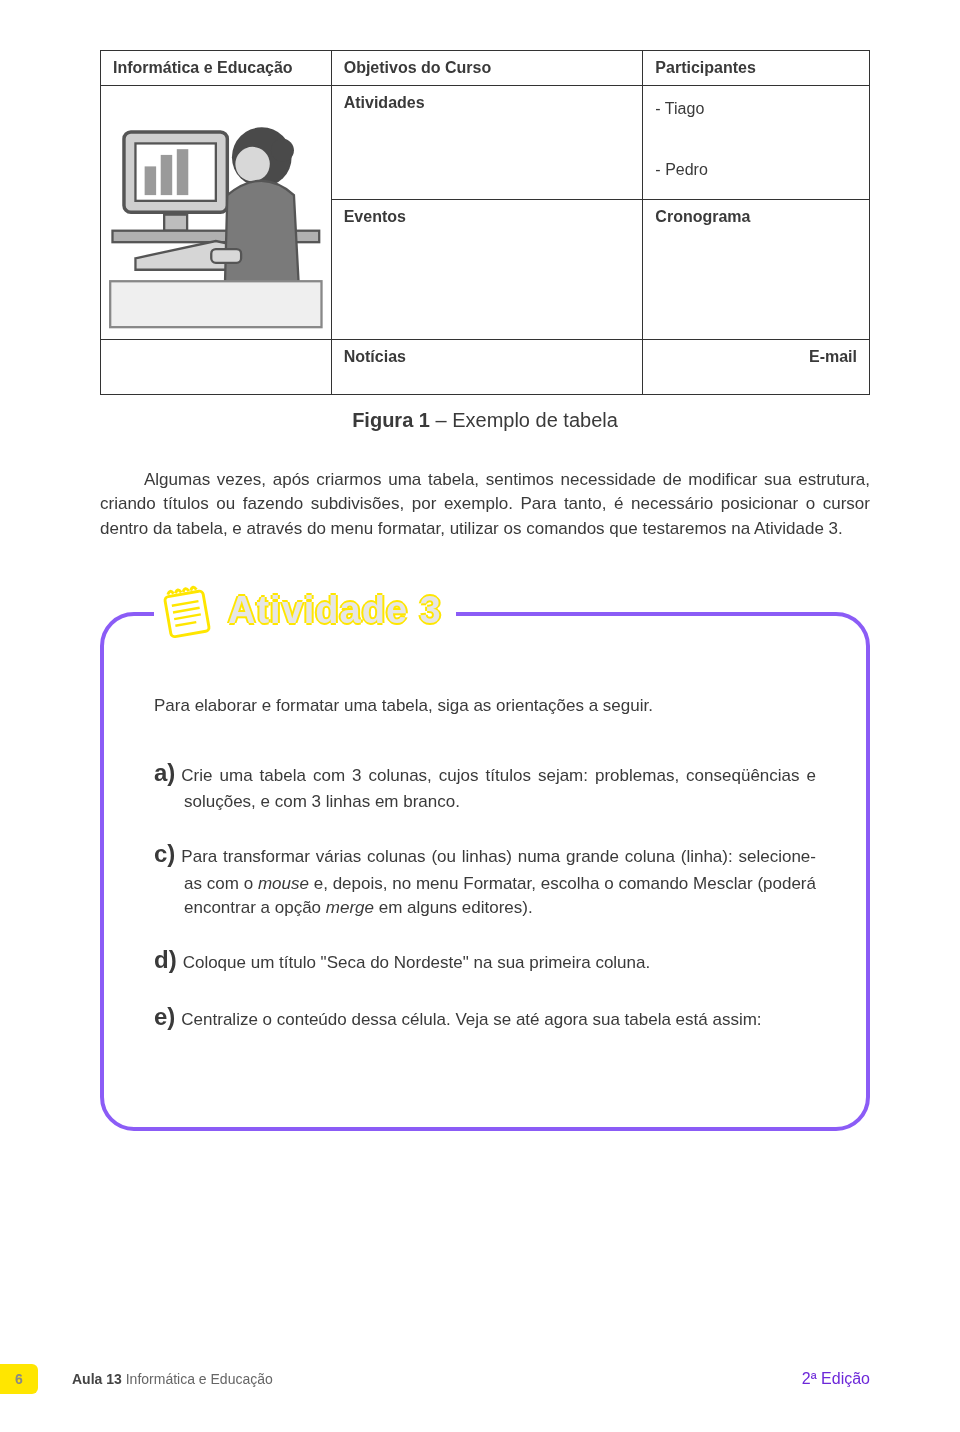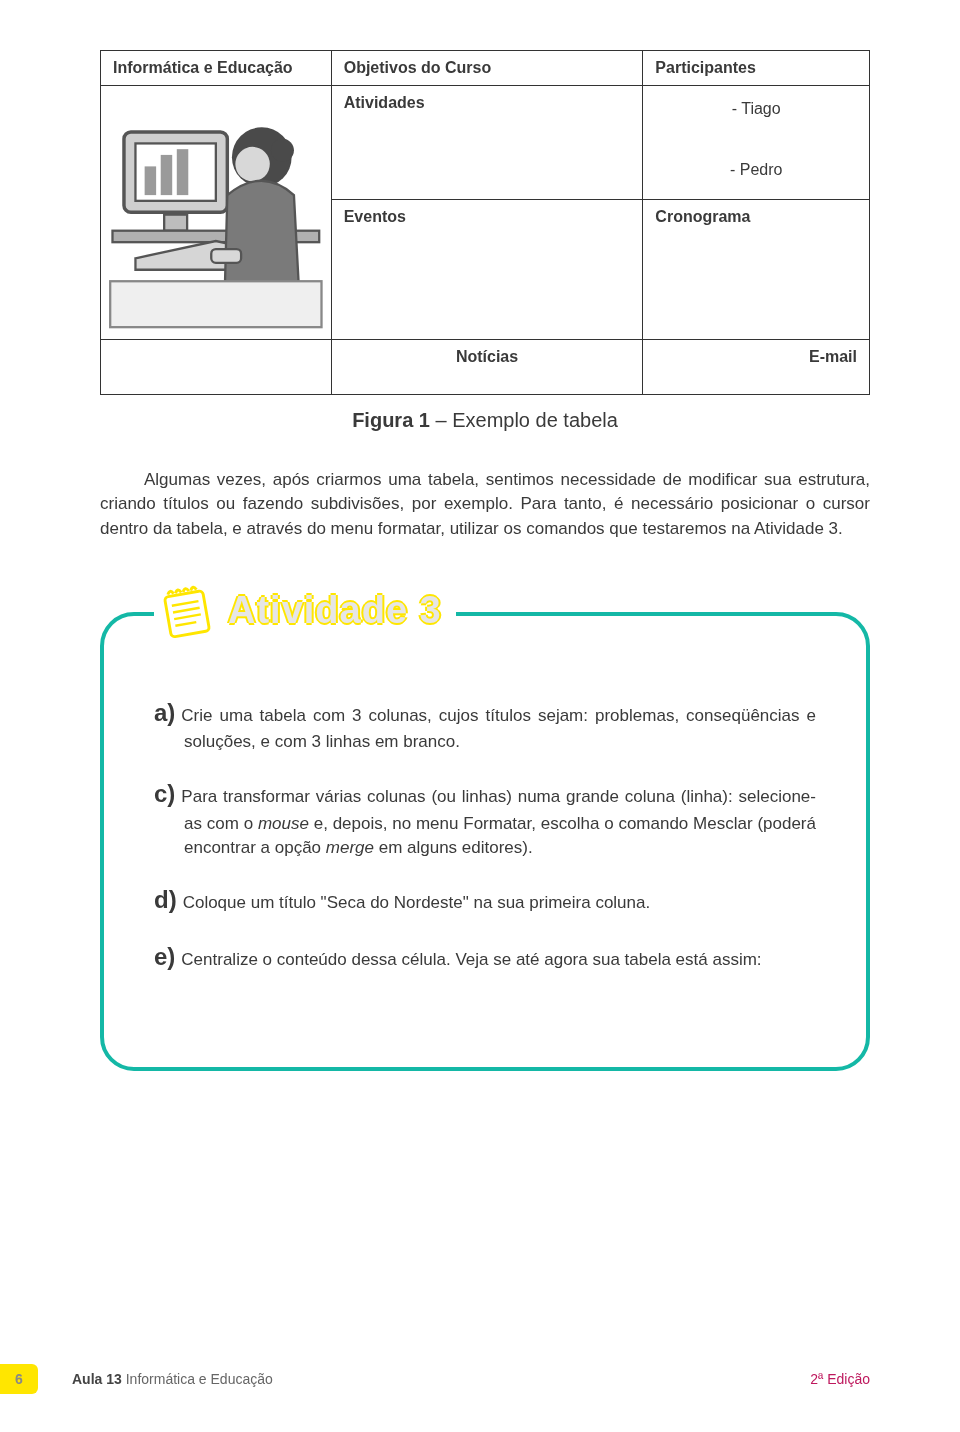--- a/index.html
+++ b/index.html
@@ -5,34 +5,34 @@
   * { box-sizing: border-box; margin: 0; padding: 0; }
   html, body { width: 960px; height: 1432px; background: #fff; font-family: Arial, Helvetica, sans-serif; color: #3a3a3a; }
   .page { width: 960px; height: 1432px; position: relative; padding: 50px 90px 48px 100px; }
 
   
   .main-table { border-collapse: collapse; width: 100%; }
   .main-table td { border: 1px solid #333; vertical-align: top; font-size: 16px; }
   .cell-header { font-weight: bold; padding: 8px 12px; }
   .cell-pad { padding: 8px 12px; }
   .illus-cell { width: 30%; padding: 0; }
-  .participants-list { line-height: 1.9; text-align: center; }
+  .participants-list { line-height: 1.9; }
   .img-row td { height: 140px; }
   .bottom-row td { height: 55px; }
 
   .caption { text-align: center; font-size: 20px; margin-top: 14px; }
   .caption b { font-weight: bold; }
 
   
   .body-para { font-size: 17px; line-height: 1.45; text-align: justify; margin-top: 36px; text-indent: 44px; }
 
   
   .activity-wrap { position: relative; margin-top: 70px; }
   .activity-box {
-    border: 4px solid #14b8a6;
+    border: 4px solid #8b5cf6;
     border-radius: 34px;
     padding: 80px 50px 70px 50px;
     position: relative;
     background: #fff;
   }
   .activity-title {
     position: absolute;
     top: -34px;
     left: 50px;
     background: #fff;
@@ -57,21 +57,21 @@
 
   
   .footer { position: absolute; left: 0; bottom: 38px; width: 100%; padding: 0 90px 0 0; display: flex; align-items: center; }
   .page-num {
     background: #ffe600; width: 38px; height: 30px; border-radius: 0 6px 6px 0;
     display: flex; align-items: center; justify-content: center;
     font-size: 14px; font-weight: bold; color: #888; margin-right: 22px;
   }
   .footer-left { font-size: 14px; color: #666; }
   .footer-left b { font-weight: bold; color: #444; margin-left: 12px; }
-  .footer-right { font-size: 14px; color: #be185d; margin-left: auto; }
+  .footer-right { font-size: 16px; color: #6d28d9; margin-left: auto; }
 
   .illus-svg { width: 100%; height: 100%; display: block; }
 </style>
 </head>
 <body>
 
 <div class="page">
 
   <table class="main-table">
     <tbody>
@@ -106,21 +106,21 @@
         <br>
         <div>- Pedro</div>
       </td>
     </tr>
     <tr class="img-row">
       <td class="cell-header" style="vertical-align:top;">Eventos</td>
       <td class="cell-header" style="vertical-align:top;">Cronograma</td>
     </tr>
     <tr class="bottom-row">
       <td></td>
-      <td class="cell-header" style="text-align:center;">Notícias</td>
+      <td class="cell-header" style="text-align:left;">Notícias</td>
       <td class="cell-header" style="text-align:right;">E-mail</td>
     </tr>
   </tbody>
     </table>
 
   <p class="caption">
     <b>Figura 1</b><span> – Exemplo de tabela</span>
   </p>
 
   <p class="body-para">Algumas vezes, após criarmos uma tabela, sentimos necessidade de modificar sua estrutura, criando títulos ou fazendo subdivisões,  por exemplo. Para tanto, é necessário posicionar o cursor dentro da tabela, e através do menu formatar, utilizar os comandos que testaremos na Atividade 3.</p>
@@ -139,20 +139,21 @@
           <g stroke="#ffe600" stroke-width="2.5" transform="rotate(-10 30 33)">
             <line x1="16" y1="22" x2="44" y2="22"></line>
               <line x1="16" y1="29" x2="44" y2="29"></line>
             <line x1="16" y1="36" x2="44" y2="36"></line>
               <line x1="16" y1="43" x2="38" y2="43"></line>
           </g>
         </svg>
         <span>Atividade 3</span>
       </div>
 
+      <p class="act-intro">Para elaborar e formatar uma tabela, siga as orientações a seguir.</p>
 
       <ul class="act-list">
         <li>
           <span class="marker">a)</span><span>Crie uma tabela com 3 colunas, cujos títulos sejam: problemas, conseqüências e soluções, e com 3 linhas em branco.</span>
         </li>
         <li>
           <span class="marker">c)</span><span>Para transformar várias colunas (ou linhas) numa grande coluna (linha): selecione-as com o <em>mouse</em> e, depois, no menu Formatar, escolha o comando Mesclar  (poderá encontrar a opção <em>merge</em> em alguns editores).</span>
         </li>
         <li>
           <span class="marker">d)</span><span>Coloque um título "Seca do Nordeste" na sua primeira coluna.</span>

